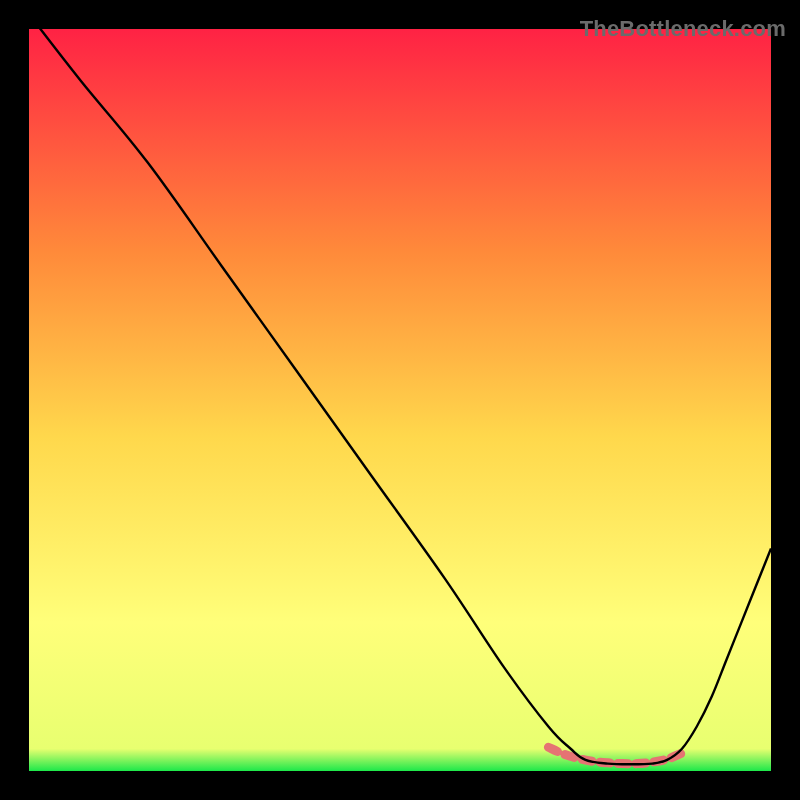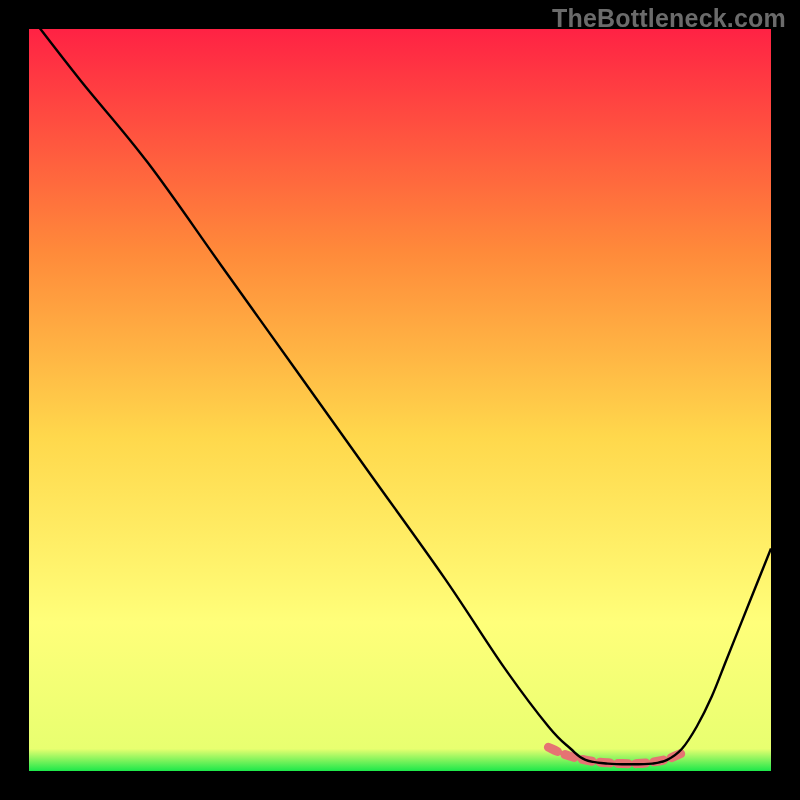--- a/index.html
+++ b/index.html
@@ -11,24 +11,24 @@
     overflow: hidden;
   }
   .container {
     position: relative;
     width: 800px;
     height: 800px;
     background: #000000;
   }
   .watermark {
     position: absolute;
-    top: 4px;
+    top: 16px;
     right: 14px;
     font-family: Arial, Helvetica, sans-serif;
-    font-size: 25px;
+    font-size: 22px;
     font-weight: bold;
     color: #6b6b6b;
     letter-spacing: 0.2px;
     z-index: 5;
   }
   .plot-area {
     position: absolute;
     left: 29px;
     top: 29px;
     width: 742px;

